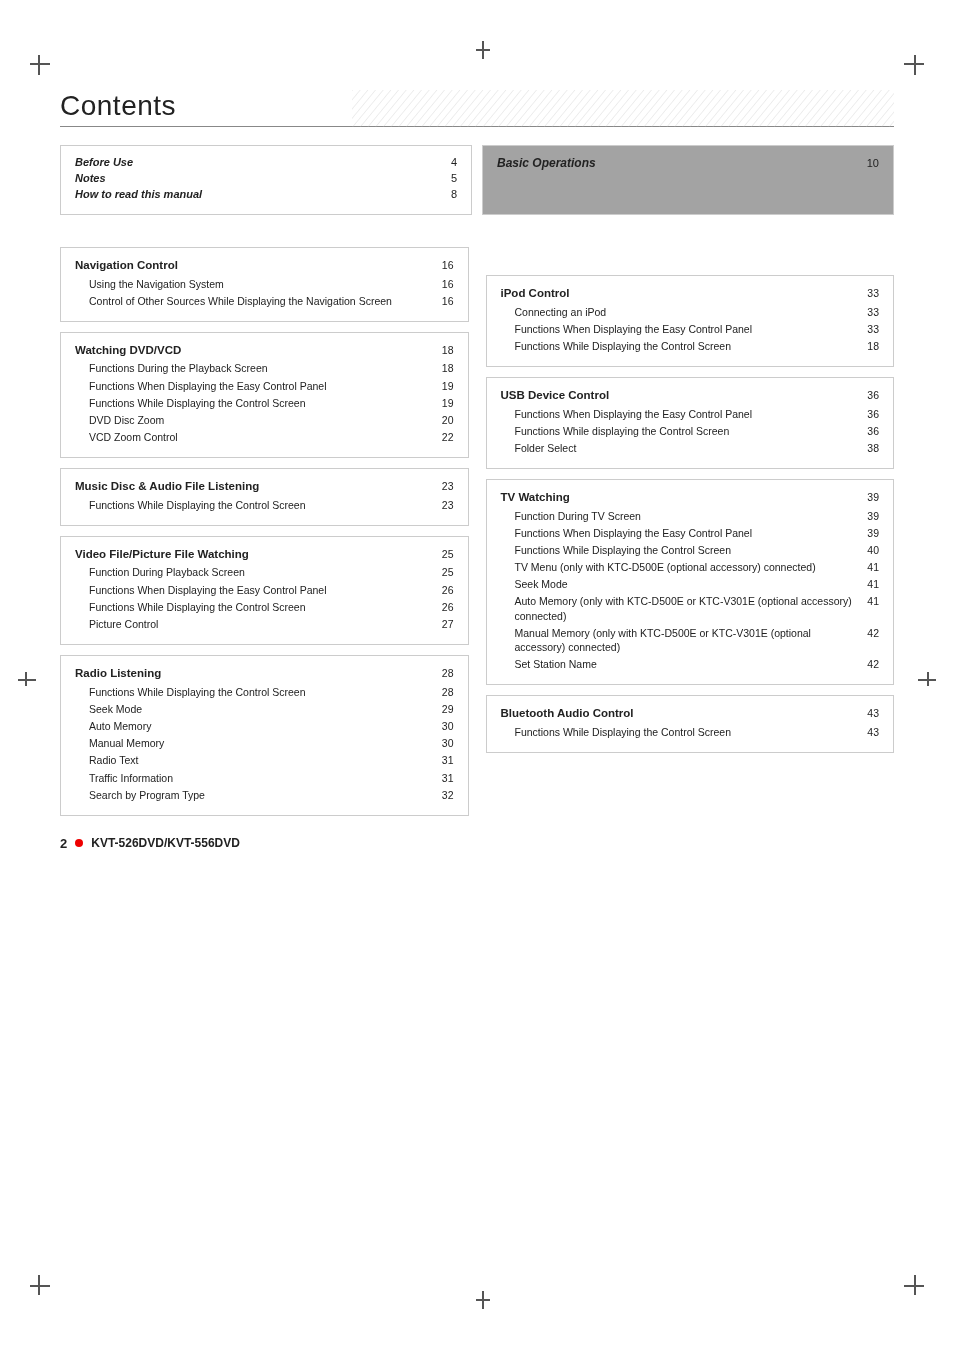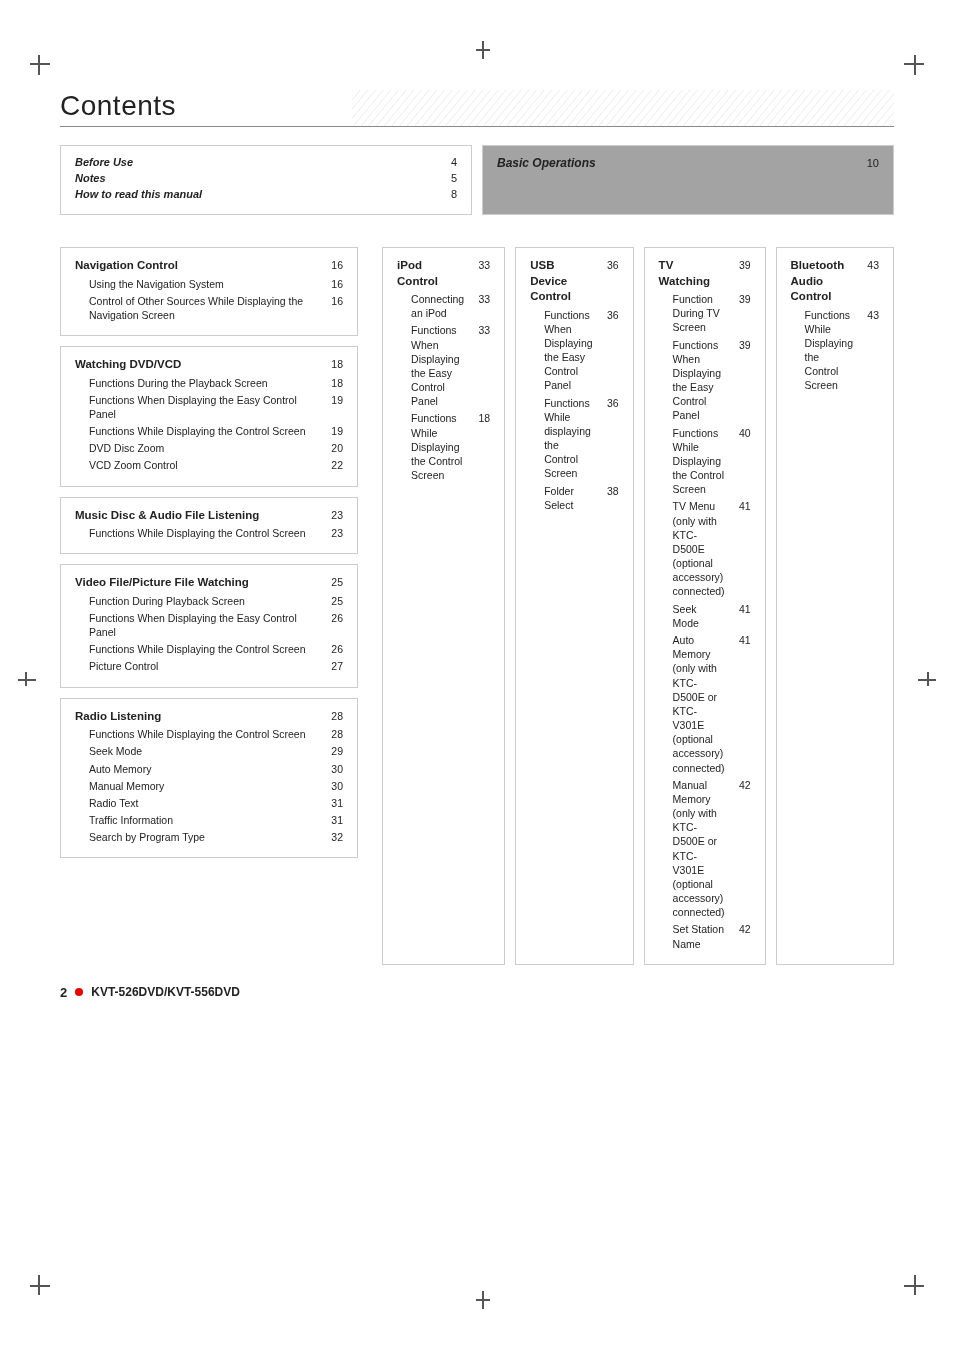--- a/index.html
+++ b/index.html
@@ -132,21 +132,21 @@
     }
     .toc-entry.bold .toc-title { font-weight: bold; }
     .toc-title { flex: 1; font-style: italic; }
     .toc-page { min-width: 20px; text-align: right; font-size: 11px; }
     .toc-box.right .toc-entry.bold .toc-title { font-size: 12px; font-weight: bold; }
 
     
     .main-grid {
       display: grid;
       grid-template-columns: 1fr 1fr;
-      gap: 24px;
+      gap: 17px;
     }
     .section-box {
       border: 1px solid #ccc;
       padding: 10px 14px;
     }
     .section-entry {
       display: flex;
       justify-content: space-between;
       align-items: baseline;
       margin-bottom: 3px;
@@ -349,21 +349,21 @@
             <span class="s-title indent">Traffic Information</span>
             <span class="s-page">31</span>
           </div>
           <div class="section-entry">
             <span class="s-title indent">Search by Program Type</span>
             <span class="s-page">32</span>
           </div>
         </div>
     </div>
 
-    <div style="display:flex; flex-direction:row; gap:10px;">
+    <div style="display:flex; flex-direction:column; gap:10px;margin-top:28px;">
       <div class="section-box" id="box-ipod-control">
           <div class="section-entry bold">
             <span class="s-title ">iPod Control</span>
             <span class="s-page">33</span>
           </div>
           <div class="section-entry">
             <span class="s-title indent">Connecting an iPod</span>
             <span class="s-page">33</span>
           </div>
           <div class="section-entry">

